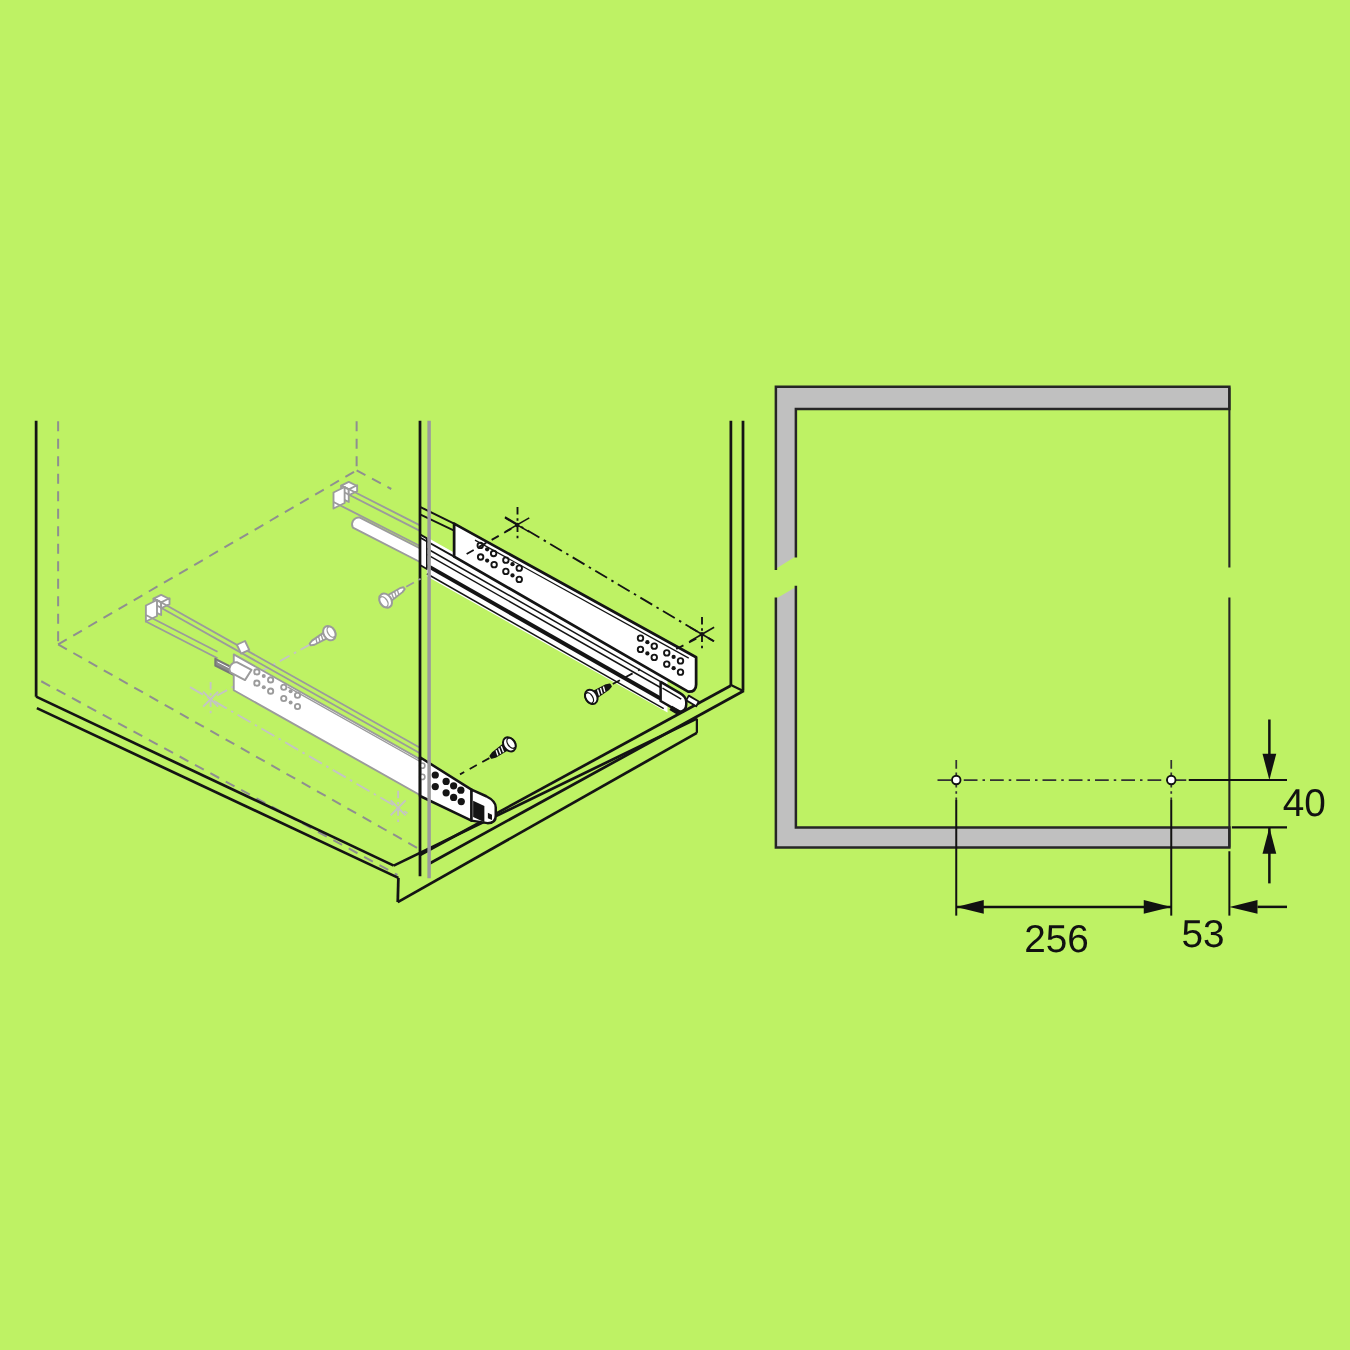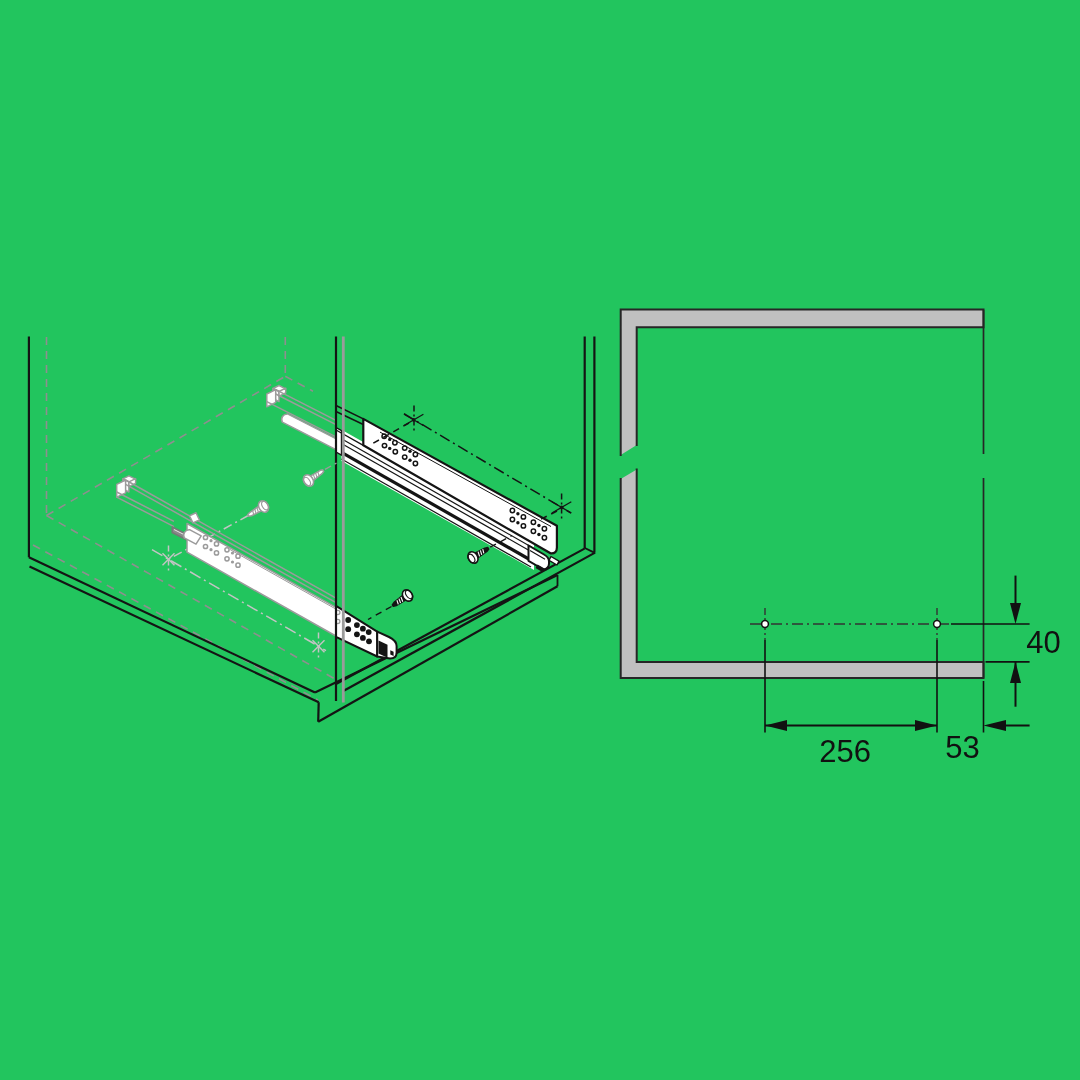--- a/index.html
+++ b/index.html
@@ -1,16 +1,16 @@
 <!DOCTYPE html>
 <html><head>
 <meta charset="utf-8">
 <style>
 html,body{margin:0;padding:0;background:#fff;}
-#page{width:1080px;height:1080px;position:relative;background:#22c55e;overflow:hidden;}
+#page{width:1080px;height:1080px;position:relative;background:#bef264;overflow:hidden;}
 svg{position:absolute;top:0;left:0;}
 text{font-family:"Liberation Sans",sans-serif;fill:#111;}
 </style>
 </head>
 <body>
 <div id="page">
 <svg width="1080" height="1080" viewBox="0 0 1080 1080">
 
 <g id="rightdiag">
 

